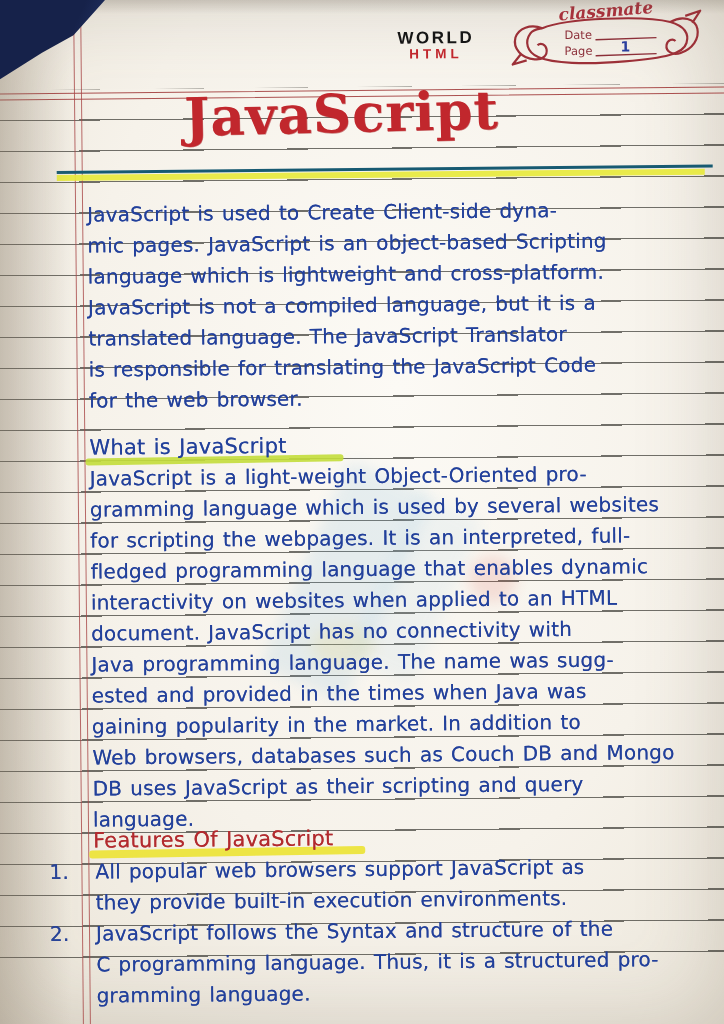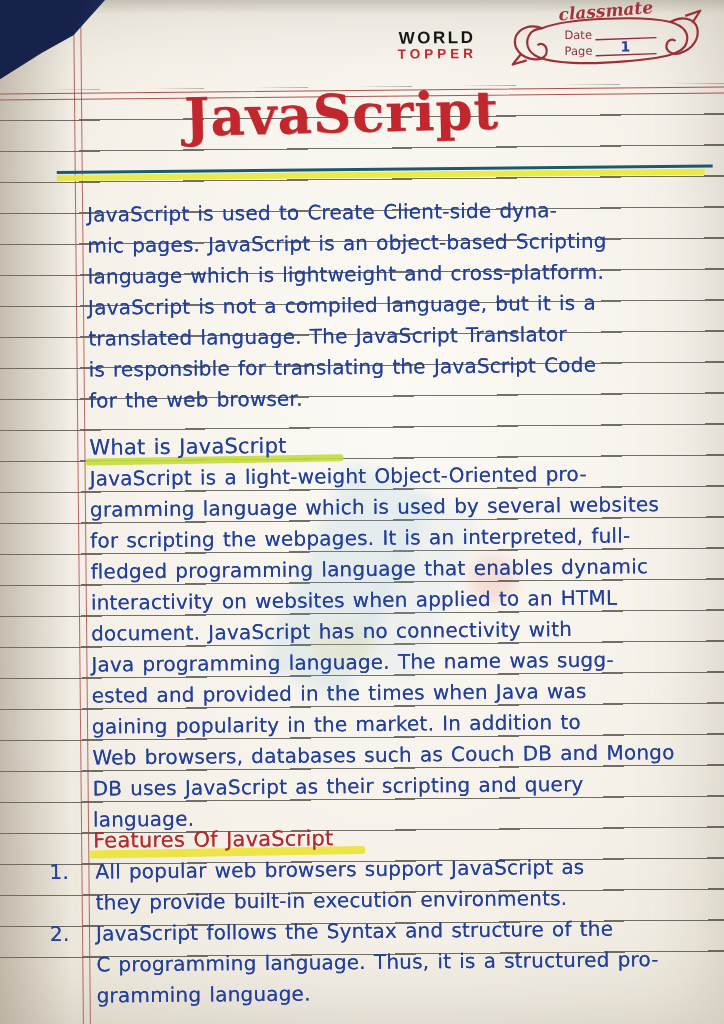--- a/index.html
+++ b/index.html
@@ -94,21 +94,21 @@
     <div class="top-rule"></div>
     <div class="margin-rule"></div>
 
     <div class="wm band1"></div>
     <div class="wm band2"></div>
     <div class="wm blob-red"></div>
     <div class="wm blob-yellow"></div>
 
     <div class="logo">
       <div class="logo-top">WORLD</div>
-      <div class="logo-bottom">TOPPER</div>
+      <div class="logo-bottom">HTML</div>
     </div>
 
     <svg class="banner" width="208" height="68" viewBox="0 0 208 68">
       <text x="106" y="15" font-family="DejaVu Serif, serif" font-style="italic" font-weight="bold" font-size="17" fill="#a8323c" text-anchor="middle" transform="rotate(-4 106 15)">classmate</text>
       <path d="M42 26 C66 16 144 14 170 21 C184 25 189 33 186 42 C183 53 164 57 124 60 C84 63 52 61 38 55 C26 50 24 39 30 31 C33 27 37 27 42 26 Z" fill="none" stroke="#9c3038" stroke-width="2.2"></path>
       <path d="M42 26 C30 21 18 26 15 35 C12 46 21 56 34 57 C42 58 47 53 46 47 C45 42 40 40 37 43 M20 52 L12 62 L26 58" fill="none" stroke="#9c3038" stroke-width="2.2" stroke-linejoin="round"></path>
       <path d="M170 21 C182 14 195 18 197 28 C199 38 192 48 180 52 C172 55 165 50 166 44 C167 39 172 37 175 40 M192 22 L200 10 L185 15" fill="none" stroke="#9c3038" stroke-width="2.2" stroke-linejoin="round"></path>
       <text x="64" y="37" font-family="DejaVu Sans, sans-serif" font-size="11.5" fill="#8c2f39">Date</text>
       <line x1="95" y1="38" x2="156" y2="36.5" stroke="#8c2f39" stroke-width="1.4"></line>
       <text x="64" y="53" font-family="DejaVu Sans, sans-serif" font-size="11.5" fill="#8c2f39">Page</text>

